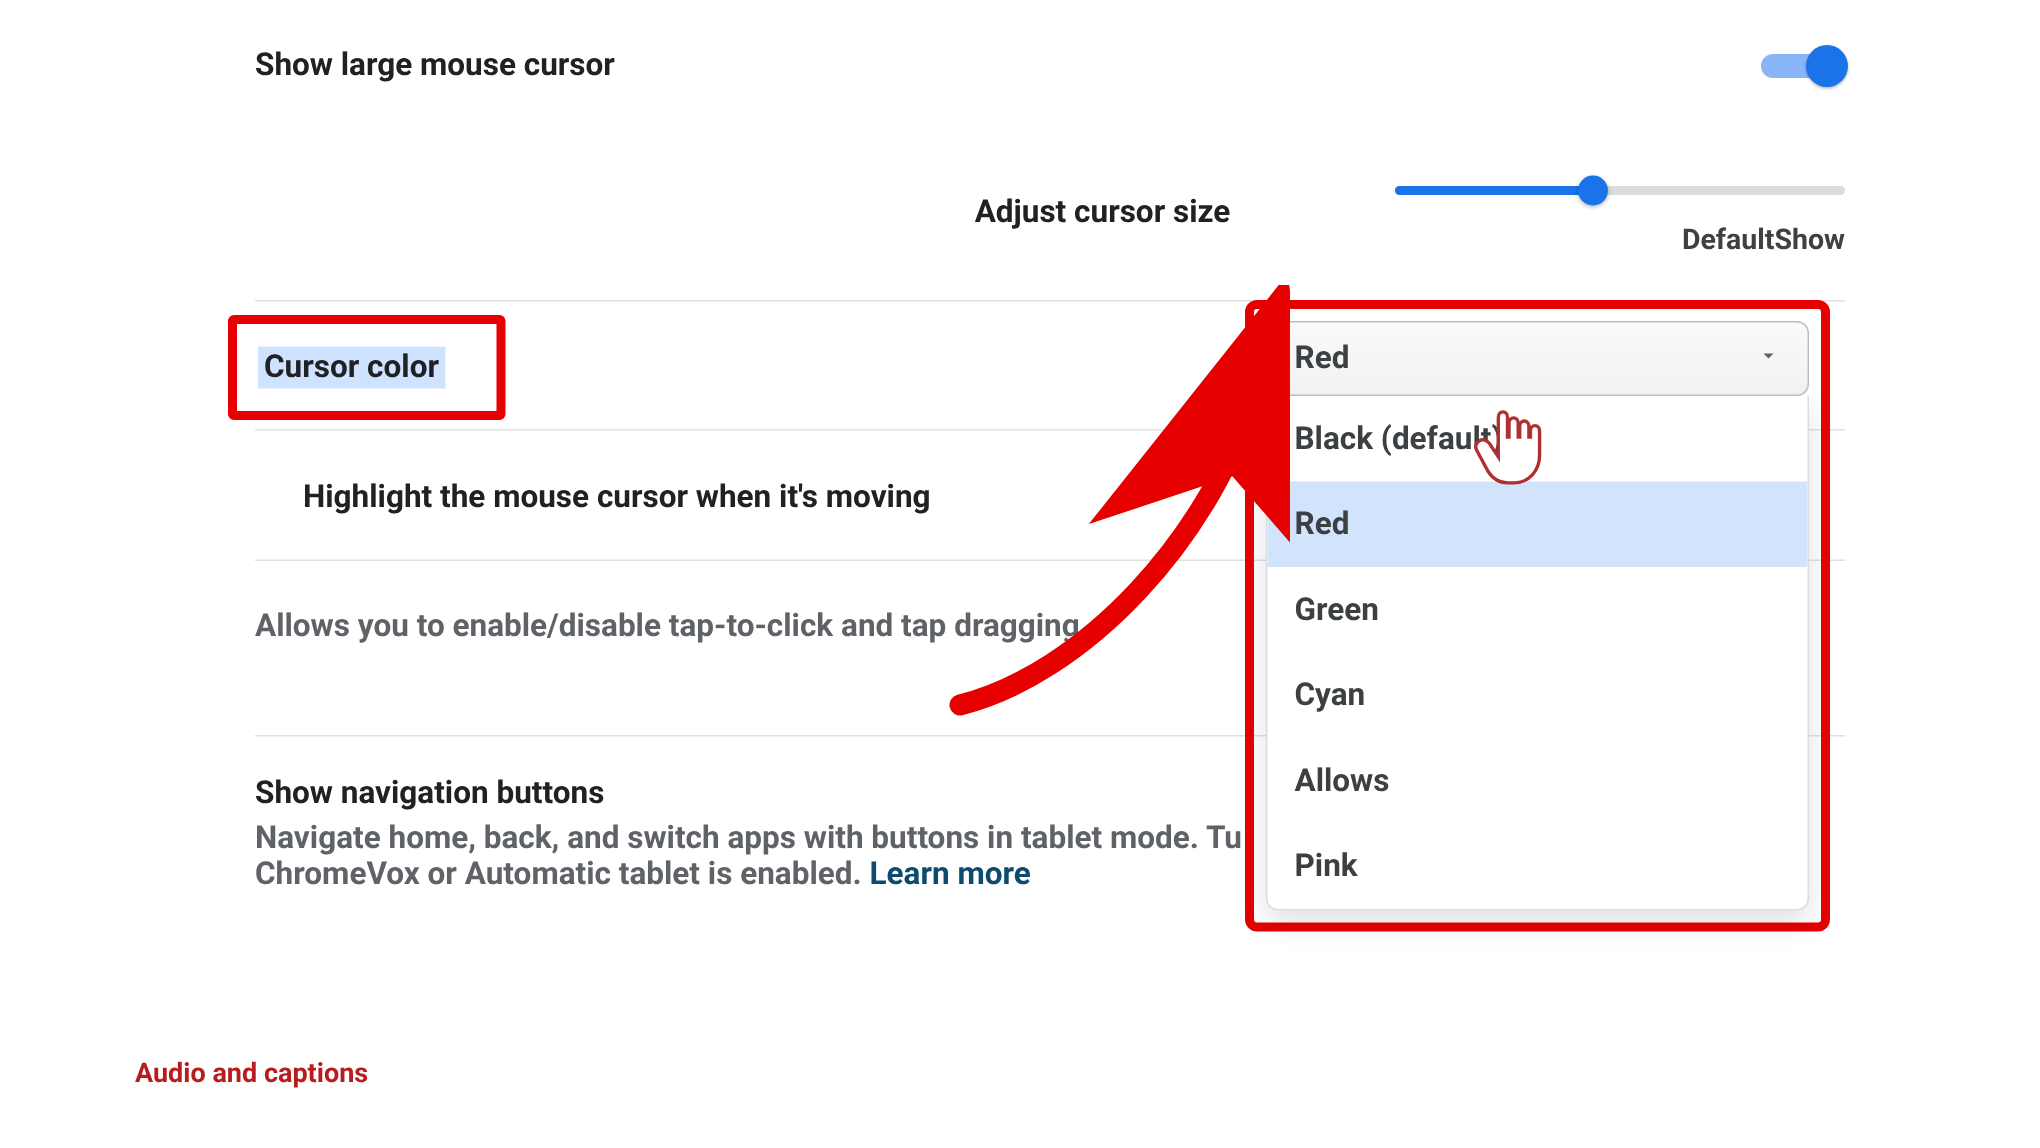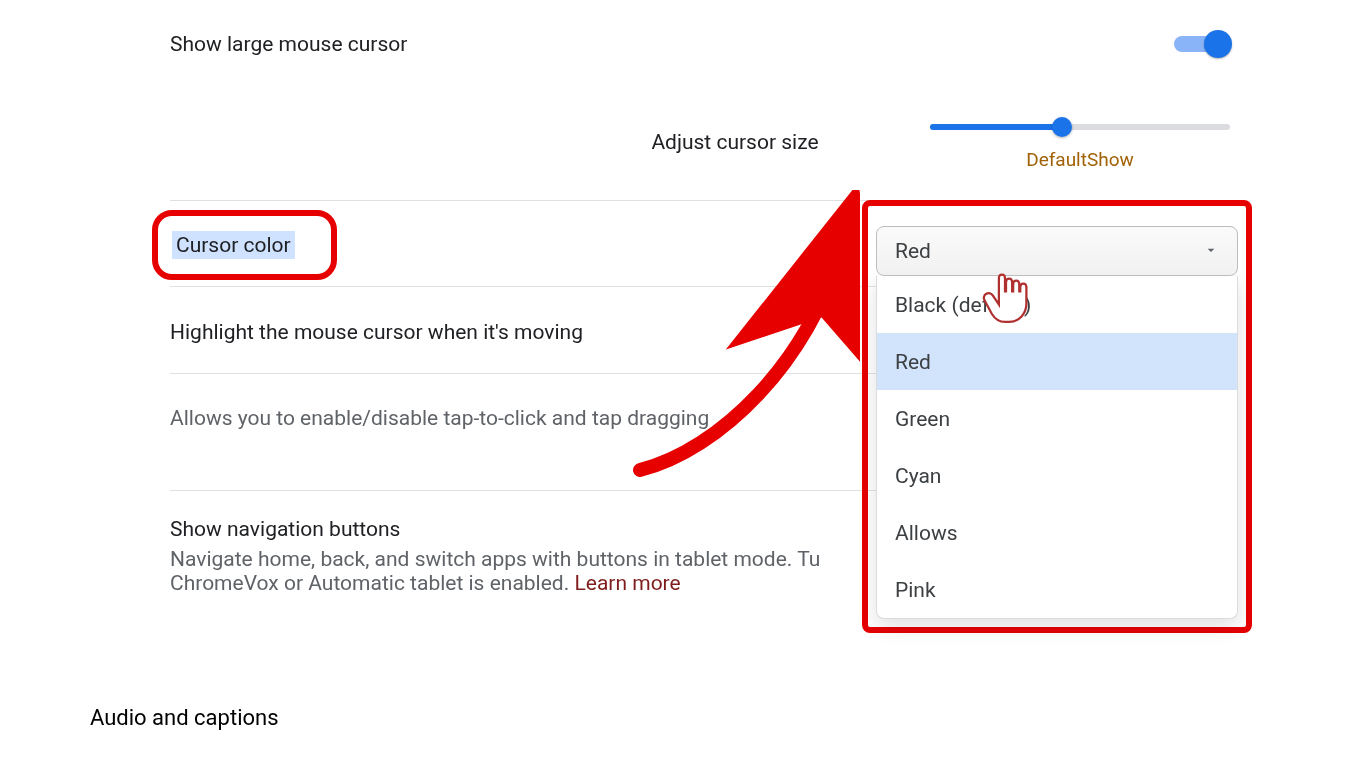--- a/index.html
+++ b/index.html
@@ -1,58 +1,58 @@
 <!DOCTYPE html>
 <html><head>
 <meta charset="utf-8">
 <style>
   * { box-sizing: border-box; margin: 0; padding: 0; }
   html, body { width: 1360px; height: 765px; font-family: Roboto, "Segoe UI", Arial, sans-serif; background: #fff; color: #202124; }
-  .page { position: relative; width: 1360px; height: 765px; overflow: hidden; }
+  .page { position: relative; width: 1360px; height: 765px; overflow: hidden; font-weight: bold; }
 
   .row { position: absolute; left: 170px; right: 130px; display: flex; align-items: center; }
   .row .label { font-size: 21px; color: #202124; }
   .row .sublabel { font-size: 21px; color: #5f6368; margin-top: 6px; }
 
   .divider { position: absolute; left: 170px; right: 130px; height: 1px; background: #e0e0e0; }
 
   
   .toggle { position: relative; width: 56px; height: 28px; }
   .toggle-track { position: absolute; left: 0; top: 6px; width: 52px; height: 16px; background: #8ab4f8; border-radius: 10px; }
   .toggle-knob { position: absolute; right: -2px; top: 0; width: 28px; height: 28px; background: #1a73e8; border-radius: 50%; box-shadow: 0 1px 2px rgba(0,0,0,.3); }
 
   
   .slider-wrap { position: absolute; right: 130px; top: 118px; width: 300px; }
   .slider-track { position: relative; height: 6px; background: #dadce0; border-radius: 3px; margin: 6px 0 18px 0; }
   .slider-fill { position: absolute; left: 0; top: 0; height: 6px; background: #1a73e8; border-radius: 3px; }
   .slider-knob { position: absolute; top: -7px; width: 20px; height: 20px; background: #1a73e8; border-radius: 50%; box-shadow: 0 1px 3px rgba(0,0,0,.3); transform: translateX(-50%); }
-  .slider-labels { display: flex; justify-content: center; font-size: 19px; color: #a16207; }
+  .slider-labels { display: flex; justify-content: flex-end; font-size: 19px; color: #404040; }
 
   
-  .cc-highlight { position: absolute; left: 152px; top: 210px; width: 185px; height: 70px; border: 6px solid #e60000; border-radius: 20px; display: flex; align-items: center; }
+  .cc-highlight { position: absolute; left: 152px; top: 210px; width: 185px; height: 70px; border: 6px solid #e60000; border-radius: 4px; display: flex; align-items: center; }
   .cc-highlight .label { margin-left: 14px; font-size: 21px; background: #cfe2ff; padding: 2px 4px; }
 
   
-  .dd-area { position: absolute; left: 862px; top: 200px; width: 390px; border: 6px solid #e60000; border-radius: 8px; padding: 20px 8px 8px 8px; }
+  .dd-area { position: absolute; left: 830px; top: 200px; width: 390px; border: 6px solid #e60000; border-radius: 8px; padding: 8px 8px 8px 8px; }
   .dd-select { position: relative; height: 50px; border: 1px solid #bdbdbd; border-radius: 8px; background: linear-gradient(#fafafa,#f1f1f1); display: flex; align-items: center; padding: 0 18px; font-size: 21px; color: #3c4043; cursor: pointer; }
   .dd-caret { margin-left: auto; }
   .dd-caret svg { width: 16px; height: 16px; fill: #5f6368; }
   .dd-options { border: 1px solid #dadce0; border-top: none; border-radius: 0 0 8px 8px; background: #fff; box-shadow: 0 8px 20px rgba(0,0,0,.12); overflow: hidden; }
   .dd-option { height: 57px; display: flex; align-items: center; padding: 0 18px; font-size: 21px; color: #3c4043; cursor: pointer; }
   .dd-option.selected { background: #d2e3fc; }
 
   
   .hand-cursor { position: absolute; left: 980px; top: 272px; width: 50px; height: 55px; pointer-events: none; }
 
   
   .arrow-svg { position: absolute; left: 340px; top: 190px; width: 520px; height: 300px; pointer-events: none; }
 
-  .link { color: #7f1d1d; cursor: pointer; text-align: center; }
+  .link { color: #0c4a6e; cursor: pointer; text-align: center; }
 
-  .section-title { position: absolute; left: 90px; font-size: 22px; color: #000000; }
+  .section-title { position: absolute; left: 90px; font-size: 18px; color: #b91c1c; }
 </style>
 </head>
 <body>
 
 <div class="page">
 
   <div class="row" style="top:30px; justify-content:space-between;">
     <span class="label">Show large mouse cursor</span>
     <div class="toggle">
       <div class="toggle-track"></div>
@@ -75,21 +75,21 @@
   </div>
 
   <div class="divider" style="top:200px;"></div>
 
   <div class="cc-highlight">
     <span class="label">Cursor color</span>
   </div>
 
   <div class="divider" style="top:286px;"></div>
 
-  <div class="row" style="top:320px;">
+  <div class="row" style="top:320px;margin-left:32px;">
     <span class="label">Highlight the mouse cursor when it's moving</span>
   </div>
 
   <div class="divider" style="top:373px;"></div>
 
   <div class="row" style="top:400px; display:block;">
     <div class="sublabel">Allows you to enable/disable tap-to-click and tap dragging</div>
   </div>
 
   <div class="divider" style="top:490px;"></div>

